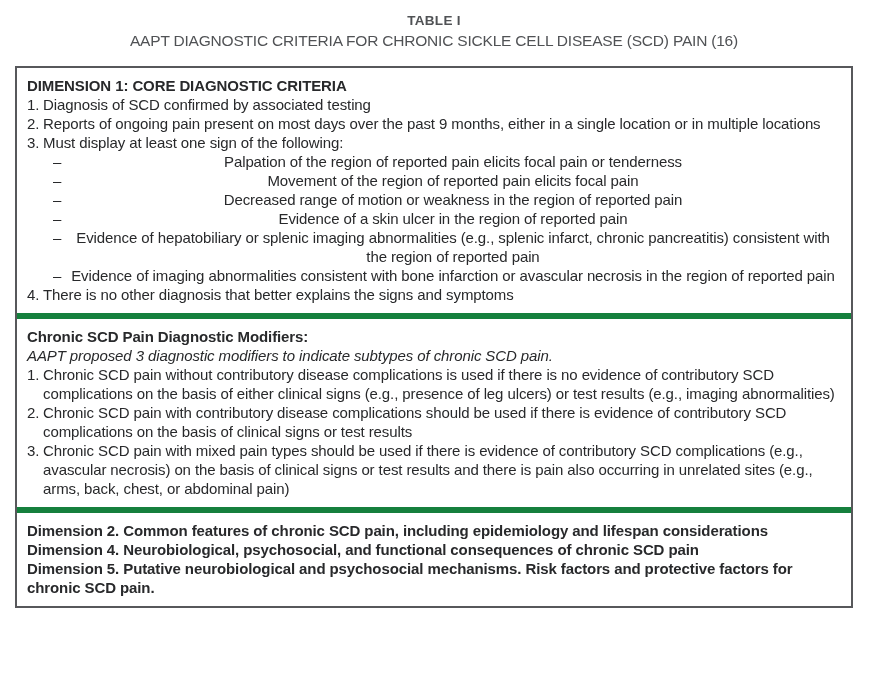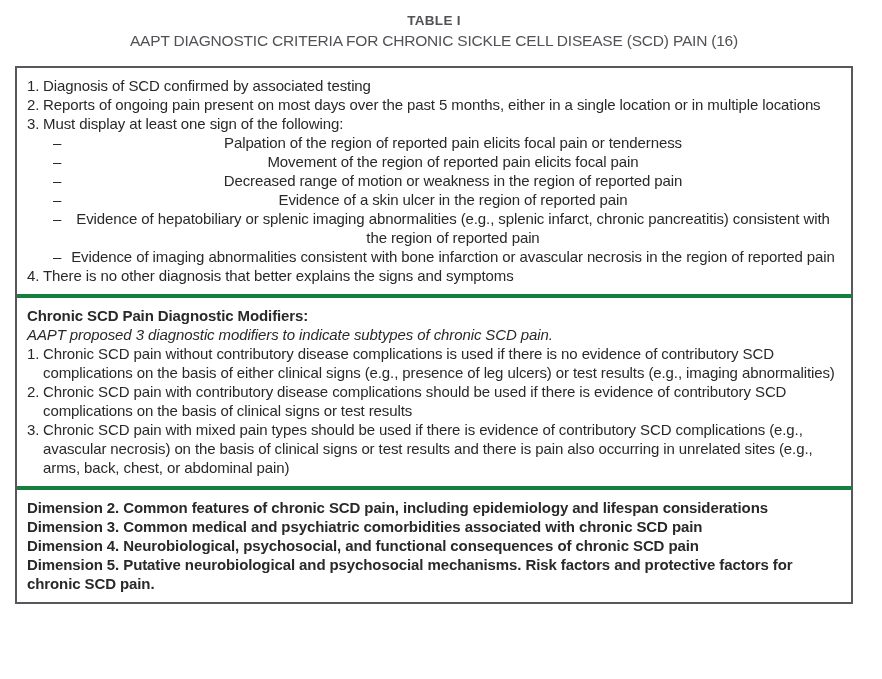--- a/index.html
+++ b/index.html
@@ -23,21 +23,21 @@
 
   .table {
     margin: 16px auto 0 auto;
     width: 834px;
     border: 2px solid #57585b;
   }
   .section {
     padding: 8px 13px 9px 10px;
     font-size: 15px; line-height: 19px; letter-spacing: -0.1px;
   }
-  .section + .section { border-top: 4px solid #15803d; }
+  .section + .section { border-top: 6px solid #15803d; }
 
   .heading { font-weight: bold; }
   .note { font-style: italic; }
 
   .item { display: flex; align-items: flex-start; }
   .marker { flex: none; width: 16px; }
   .body { flex: 1; min-width: 0; }
   .sublist { margin-left: 10px; }
   .subitem { display: flex; align-items: flex-start; }
   .submarker { flex: none; width: 15px; }
@@ -48,30 +48,31 @@
 </head>
 <body>
 
 <div class="page">
   <div class="titles">
     <div class="title-1">TABLE I</div>
     <div class="title-2">AAPT DIAGNOSTIC CRITERIA FOR CHRONIC SICKLE CELL DISEASE (SCD) PAIN (16)</div>
   </div>
   <div class="table" id="criteria-table">
       <div class="section">
+        <div class="heading">DIMENSION 1: CORE DIAGNOSTIC CRITERIA</div>
         <div class="item">
           <span class="marker">1.</span>
           <div class="body">
             <div>Diagnosis of SCD confirmed by associated testing</div>
           </div>
         </div>
         <div class="item">
           <span class="marker">2.</span>
           <div class="body">
-            <div>Reports of ongoing pain present on most days over the past 5 months, either in a single location or in multiple locations</div>
+            <div>Reports of ongoing pain present on most days over the past 9 months, either in a single location or in multiple locations</div>
           </div>
         </div>
         <div class="item">
           <span class="marker">3.</span>
           <div class="body">
             <div>Must display at least one sign of the following:</div>
             <div class="sublist">
               <div class="subitem">
                 <span class="submarker">–</span>
                 <div class="subbody">Palpation of the region of reported pain elicits focal pain or tenderness</div>
@@ -123,18 +124,17 @@
         </div>
         <div class="item">
           <span class="marker">3.</span>
           <div class="body">
             <div>Chronic SCD pain with mixed pain types should be used if there is evidence of contributory SCD complications (e.g., avascular necrosis) on the basis of clinical signs or test results and there is pain also occurring in unrelated sites (e.g., arms, back, chest, or abdominal pain)</div>
           </div>
         </div>
       </div>
       <div class="section">
         <div class="dim-line">Dimension 2. Common features of chronic SCD pain, including epidemiology and lifespan considerations</div>
-        <div class="dim-line">Dimension 3. Common medical and psychiatric comorbidities associated with chronic SCD pain</div>
         <div class="dim-line">Dimension 4. Neurobiological, psychosocial, and functional consequences of chronic SCD pain</div>
         <div class="dim-line">Dimension 5. Putative neurobiological and psychosocial mechanisms. Risk factors and protective factors for chronic SCD pain.</div>
       </div>
     </div>
 </div>
 
 </body></html>

